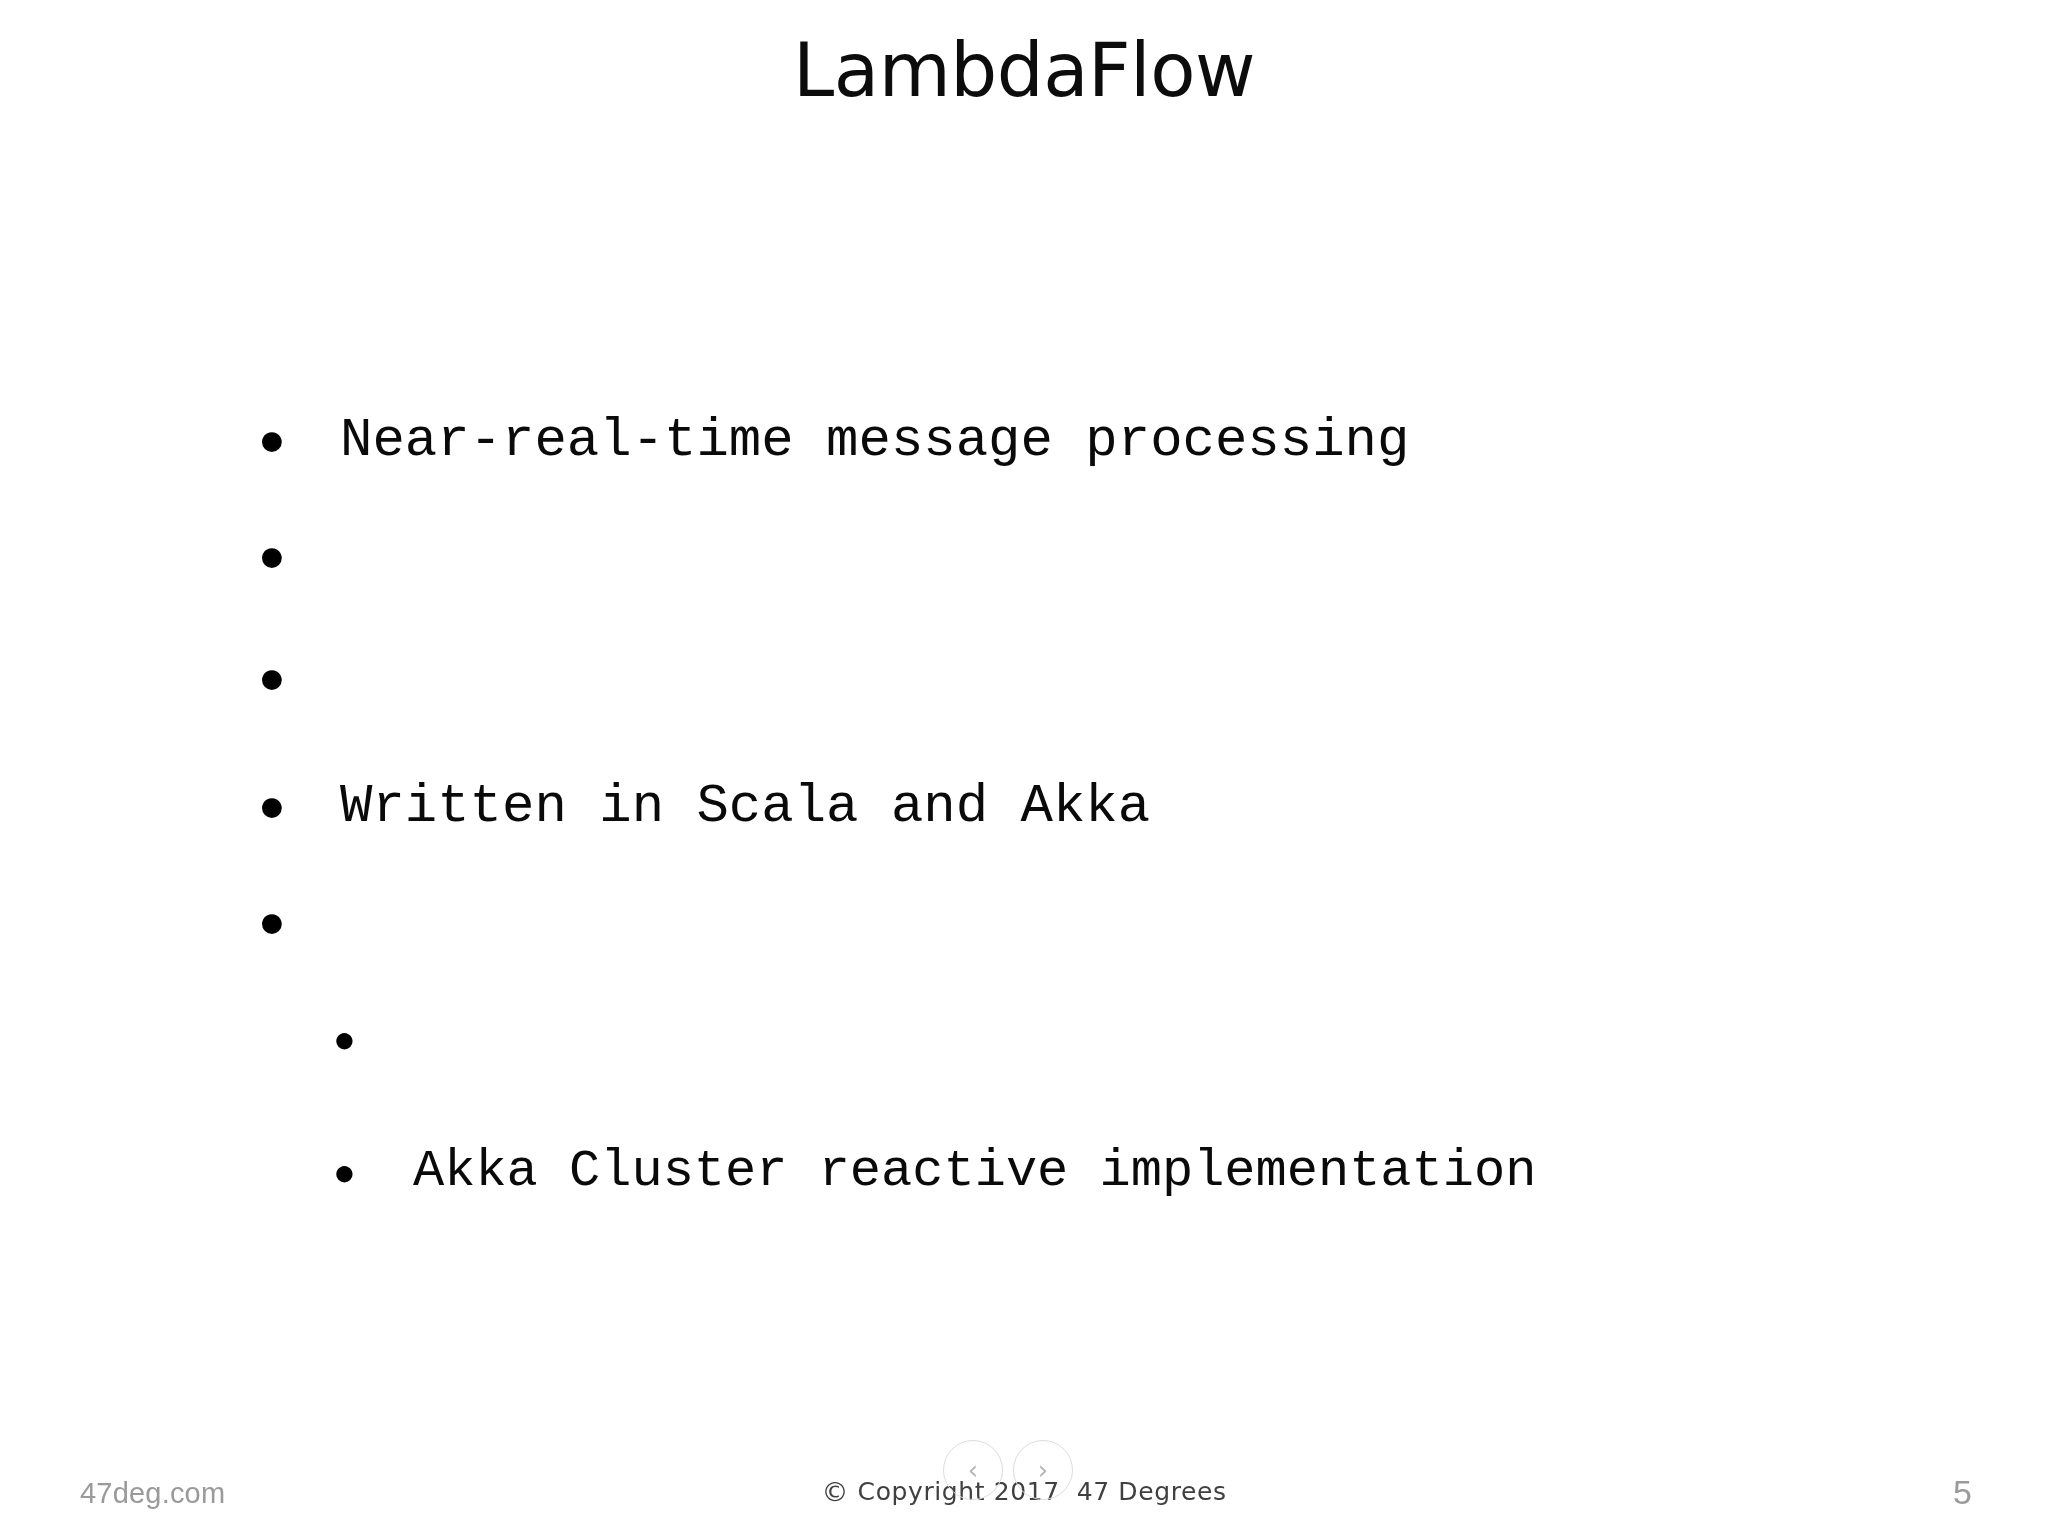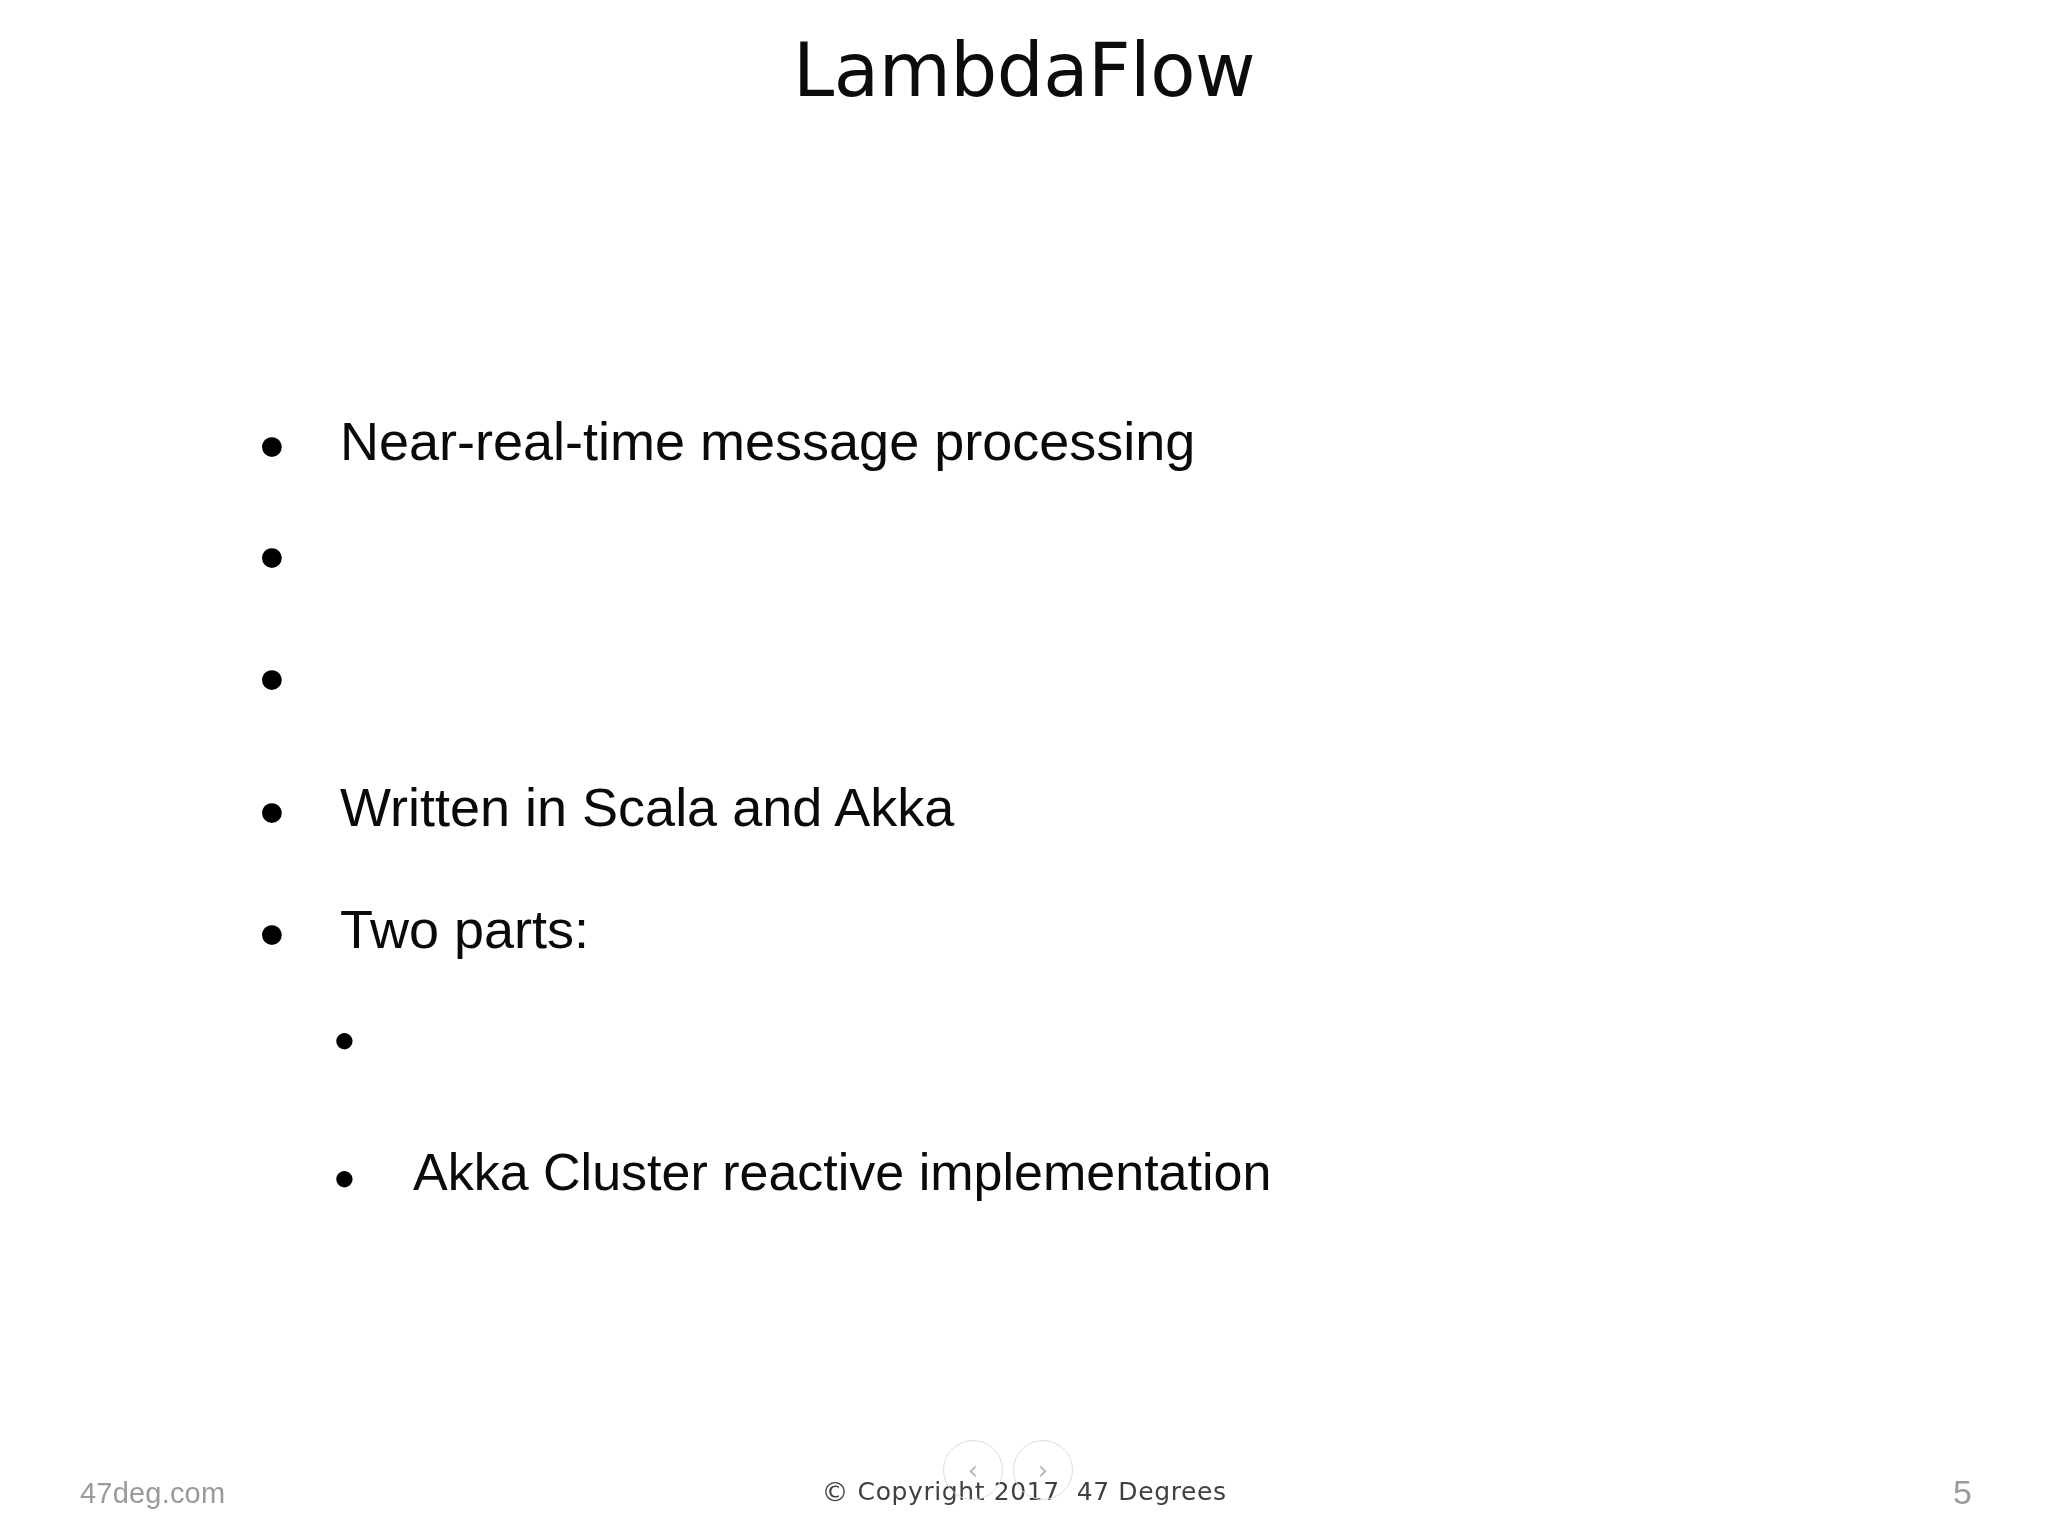--- a/index.html
+++ b/index.html
@@ -66,21 +66,21 @@
     font-size: 46px;
     width: 82px;
   }
 
   .level-2 .bullet-marker {
     font-size: 38px;
     width: 80px;
   }
 
   .bullet-text {
-    font-family: Liberation Sans, sans-serif;
+    font-family: Liberation Mono, monospace;
     font-weight: 400;
     color: #0a0a0a;
     white-space: nowrap;
   }
 
   .level-1 .bullet-text { font-size: 54px; }
   .level-2 .bullet-text { font-size: 52px; }
 
   
   .footer {
@@ -180,21 +180,20 @@
       <span class="bullet-marker">●</span>
     </div>
 
     <div class="bullet-row level-1">
       <span class="bullet-marker">●</span>
       <span class="bullet-text">Written in Scala and Akka</span>
     </div>
 
     <div class="bullet-row level-1">
       <span class="bullet-marker">●</span>
-      <span class="bullet-text">Two parts:</span>
     </div>
 
     <div class="bullet-row level-2">
       <span class="bullet-marker">●</span>
     </div>
 
     <div class="bullet-row level-2">
       <span class="bullet-marker">●</span>
       <span class="bullet-text">Akka Cluster reactive implementation</span>
     </div>

